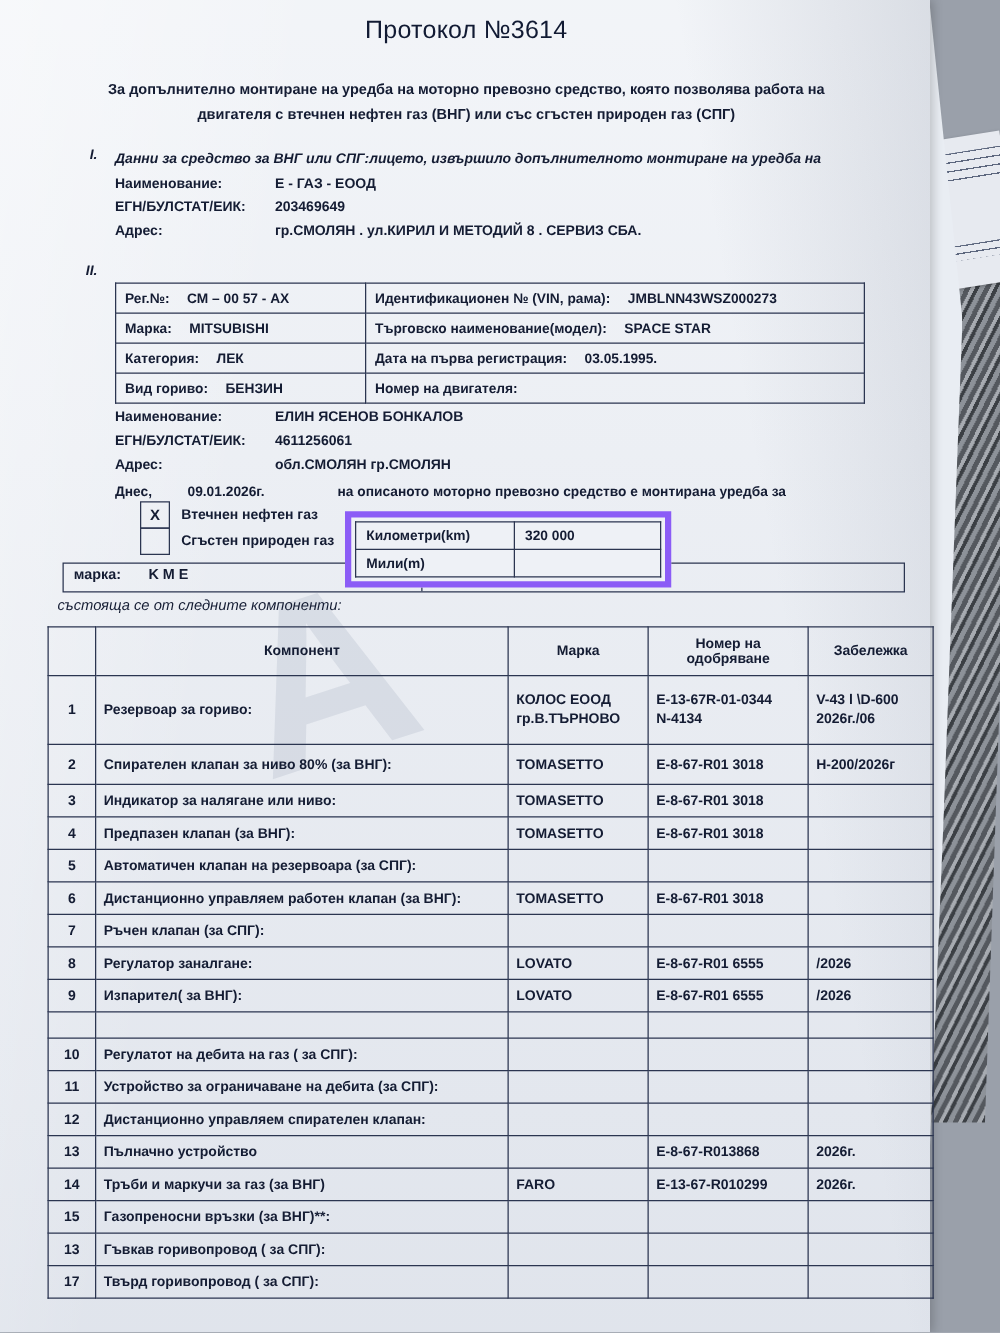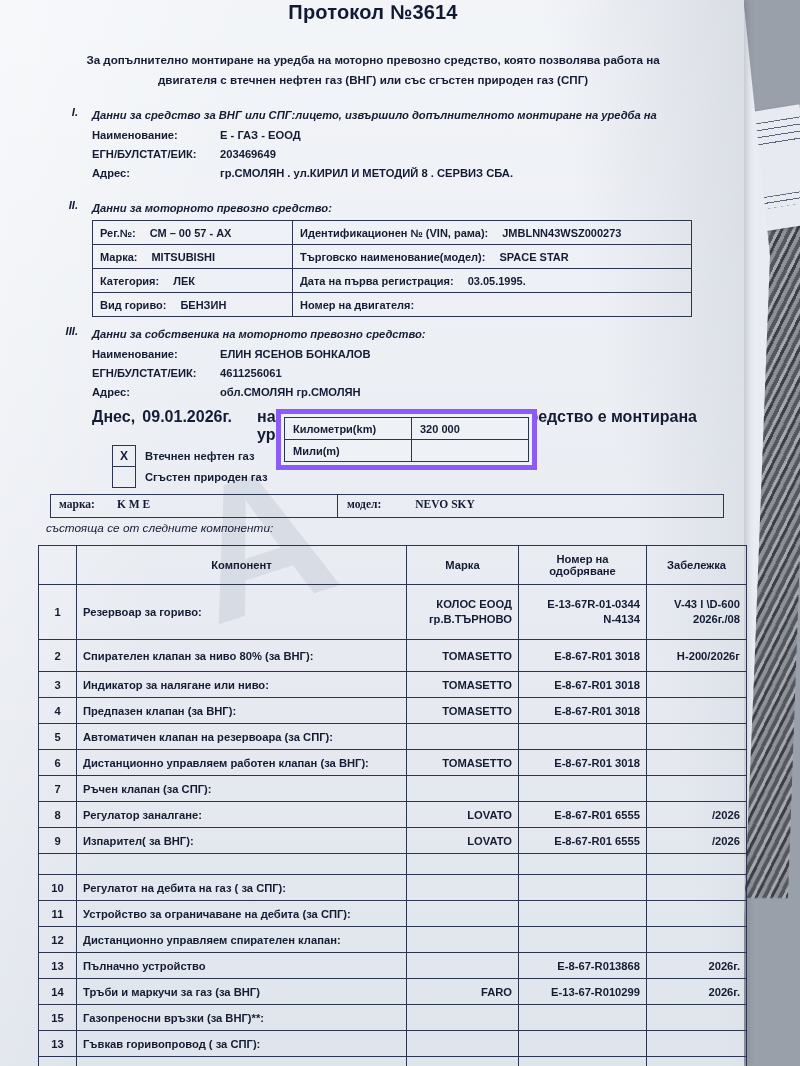--- a/index.html
+++ b/index.html
@@ -165,25 +165,25 @@
     user-select: none;
   }
 
   .content {
     position: relative;
     z-index: 5;
     padding: 0 34px 0 36px;
   }
 
   h1.doc-title {
-    margin: 0;
+    margin: 12px;
     padding-top: 1px;
     text-align: center;
     font-size: 20px;
-    font-weight: 700;
+    font-weight: 400;
     letter-spacing: .2px;
     color: #111a33;
   }
 
   .intro {
     margin: 26px 14px 0 14px;
     text-align: center;
     font-size: 11.6px;
     font-weight: 700;
     line-height: 20px;
@@ -228,25 +228,25 @@
   }
   table.vtab td.lcell { width: 185px; }
   .inl-lbl { font-weight: 700; }
   .inl-val { font-weight: 700; padding-left: 14px; }
 
   
   .today-row {
     display: flex;
     align-items: baseline;
     margin: 6px 0 0 56px;
-    font-size: 16px;
+    font-size: 11px;
     font-weight: 700;
   }
   .today-row .w1 { width: 58px; }
-  .today-row .w2 { width: 132px; }
+  .today-row .w2 { width: 120px; }
 
   .checks {
     position: relative;
     margin: 1px 0 0 76px;
     font-size: 11.2px;
     font-weight: 700;
   }
   .check-line { display: flex; align-items: center; height: 21px; }
   .checkbox {
     width: 22px; height: 20px;
@@ -279,21 +279,20 @@
 
   
   .mm-strip {
     position: relative;
     margin: 7px 0 0 14px;
     width: 672px;
     height: 22px;
     border: 1px solid #2b3550;
     font-size: 11.5px;
     font-weight: 700;
-    font-family: Liberation Serif, serif;
   }
   .mm-strip .cell-a { position: absolute; left: 8px; top: 3px; }
   .mm-strip .cell-a .v { padding-left: 22px; }
   .mm-strip .divider {
     position: absolute; left: 286px; top: 0; bottom: 0;
     border-left: 1px solid #2b3550;
   }
   .mm-strip .cell-b { position: absolute; left: 296px; top: 3px; }
   .mm-strip .cell-b .v { padding-left: 34px; }
 
@@ -320,21 +319,21 @@
   }
   table.ctab th { height: 34px; text-align: center; font-weight: 700; }
   table.ctab col.c-no   { width: 38px; }
   table.ctab col.c-name { width: 330px; }
   table.ctab col.c-make { width: 112px; }
   table.ctab col.c-appr { width: 128px; }
   table.ctab col.c-note { width: 100px; }
 
   td.no { text-align: center; }
   td.nm { text-align: left; }
-  td.mk, td.ap, td.nt { text-align: right; }
+  td.mk, td.ap, td.nt { text-align: left; }
   tr.r-tall td { height: 50px; }
   tr.r-mid  td { height: 27px; }
   tr.r-norm td { height: 21px; }
   tr.r-gap  td { height: 16px; border-left-color:#2b3550; }
   .two-line { line-height: 15px; }
 </style>
 </head>
 <body>
 
 <div id="page">
@@ -384,21 +383,20 @@
           <span class="field-value">203469649</span>
         </div>
         <div class="field-row">
           <span class="field-label">Адрес:</span>
           <span class="field-value">гр.СМОЛЯН .   ул.КИРИЛ  И  МЕТОДИЙ  8  .    СЕРВИЗ  СБА.</span>
         </div>
       </div>
 
       <div class="sec">
         <div class="sec-num">II.</div>
-        <div class="sec-head">Данни за моторното превозно средство:</div>
       </div>
 
       <table class="vtab">
         <tbody>
           <tr>
             <td class="lcell">
               <span class="inl-lbl">Рег.№:</span><span class="inl-val">СМ – 00 57 - АХ</span>
             </td>
             <td>
               <span class="inl-lbl">Идентификационен № (VIN, рама):</span><span class="inl-val">JMBLNN43WSZ000273</span>
@@ -424,24 +422,20 @@
             <td class="lcell">
               <span class="inl-lbl">Вид гориво:</span><span class="inl-val">БЕНЗИН</span>
             </td>
             <td>
               <span class="inl-lbl">Номер на двигателя:</span><span class="inl-val"></span>
             </td>
           </tr>
         </tbody>
       </table>
 
-      <div class="sec" style="margin-top:8px">
-        <div class="sec-num">III.</div>
-        <div class="sec-head">Данни за собственика на моторното превозно средство:</div>
-      </div>
 
       <div class="field-list">
         <div class="field-row">
           <span class="field-label">Наименование:</span>
           <span class="field-value">ЕЛИН ЯСЕНОВ БОНКАЛОВ</span>
         </div>
         <div class="field-row">
           <span class="field-label">ЕГН/БУЛСТАТ/ЕИК:</span>
           <span class="field-value">4611256061</span>
         </div>
@@ -507,21 +501,21 @@
               <td class="mk two-line">
                 <div>КОЛОС ЕООД</div>
                 <div>гр.В.ТЪРНОВО</div>
               </td>
               <td class="ap two-line">
                 <div>E-13-67R-01-0344</div>
                 <div>N-4134</div>
               </td>
               <td class="nt two-line">
                 <div>V-43 l \D-600</div>
-                <div>2026г./08</div>
+                <div>2026г./06</div>
               </td>
             </tr>
             <tr class="r-mid">
               <td class="no">2</td>
               <td class="nm">Спирателен клапан за ниво 80% (за ВНГ):</td>
               <td class="mk">TOMASETTO</td>
               <td class="ap">E-8-67-R01 3018</td>
               <td class="nt">H-200/2026г</td>
             </tr>
             <tr class="r-norm">

